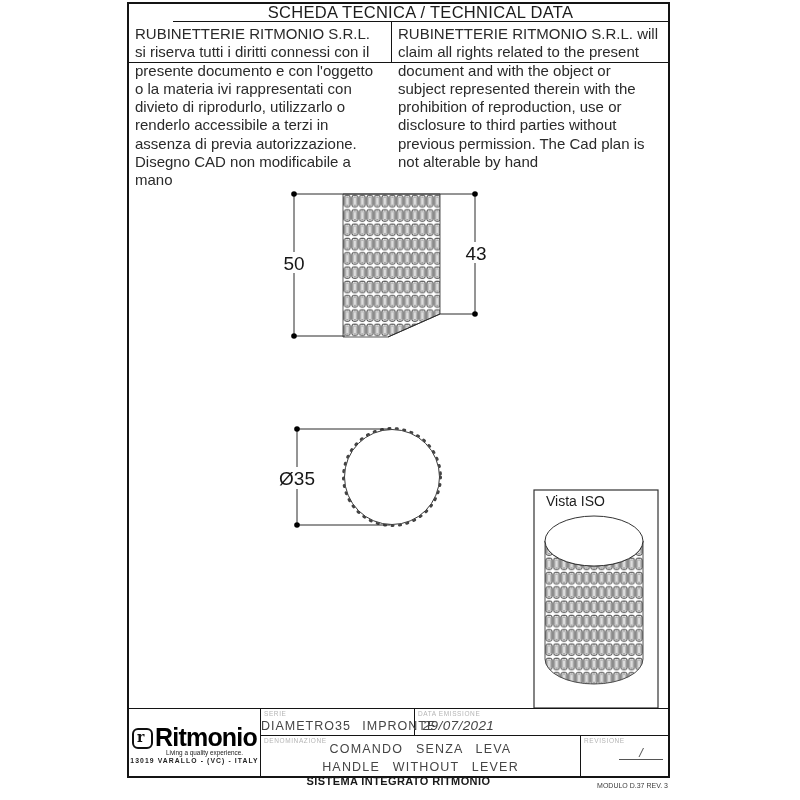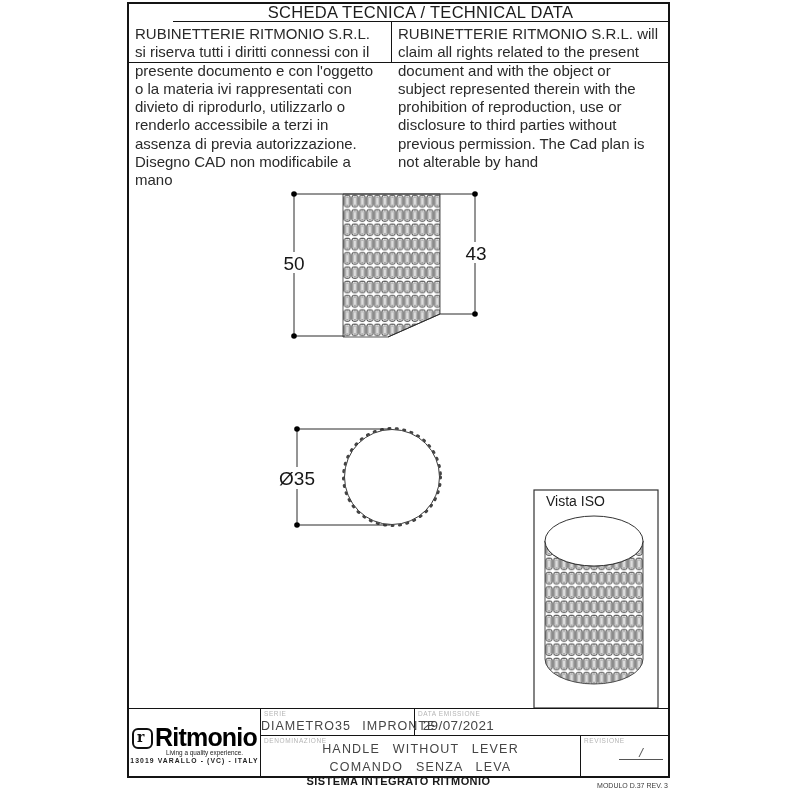--- a/index.html
+++ b/index.html
@@ -53,21 +53,21 @@
   .tb-row2 { display:flex; flex:1; }
   .cell-serie  { width:154px; border-right:1px solid #141414; }
   .cell-codice { flex:1; border-right:1px solid #141414; }
   .cell-data   { width:87px; }
   .cell-denom  { width:320px; border-right:1px solid #141414; }
   .cell-rev    { flex:1; }
   .cad-val {
     position:absolute; left:0; right:0; top:10px; text-align:center;
     font-size:12.5px; color:#454545; letter-spacing:1px; word-spacing:7px; white-space:nowrap;
   }
-  .cell-data .cad-val { font-size:13.5px; letter-spacing:0.4px; word-spacing:0; top:9px; }
+  .cell-data .cad-val { font-size:13.5px; letter-spacing:0.4px; word-spacing:0; top:9px;font-style:italic; }
   .denom-lines { position:absolute; left:0; right:0; top:6px; text-align:center; }
   .denom-lines div { font-size:12.5px; color:#454545; letter-spacing:1.2px; word-spacing:8px; margin-bottom:4px; white-space:nowrap; }
   .rev-slash {
     position:absolute; right:5px; top:9px; width:44px; height:15px;
     border-bottom:1.2px solid #555; text-align:center;
     font-size:13px; color:#555; font-style:italic;
   }
   .footer-system {
     position:absolute; left:127px; top:775px; width:543px; text-align:center;
     font-size:11px; font-weight:bold; color:#1a1a1a; letter-spacing:0.4px;
@@ -179,22 +179,22 @@
           </div>
           <div class="tb-cell cell-data">
             <div class="tb-label">DATA EMISSIONE</div>
             <div class="cad-val">29/07/2021</div>
           </div>
         </div>
         <div class="tb-row2">
           <div class="tb-cell cell-denom">
             <div class="tb-label">DENOMINAZIONE</div>
             <div class="denom-lines">
+              <div>COMANDO SENZA LEVA</div>
               <div>HANDLE WITHOUT LEVER</div>
-              <div>COMANDO SENZA LEVA</div>
             </div>
           </div>
           <div class="tb-cell cell-rev">
             <div class="tb-label">REVISIONE</div>
             <div class="rev-slash">/</div>
           </div>
         </div>
       </div>
     </div>
   </div>

